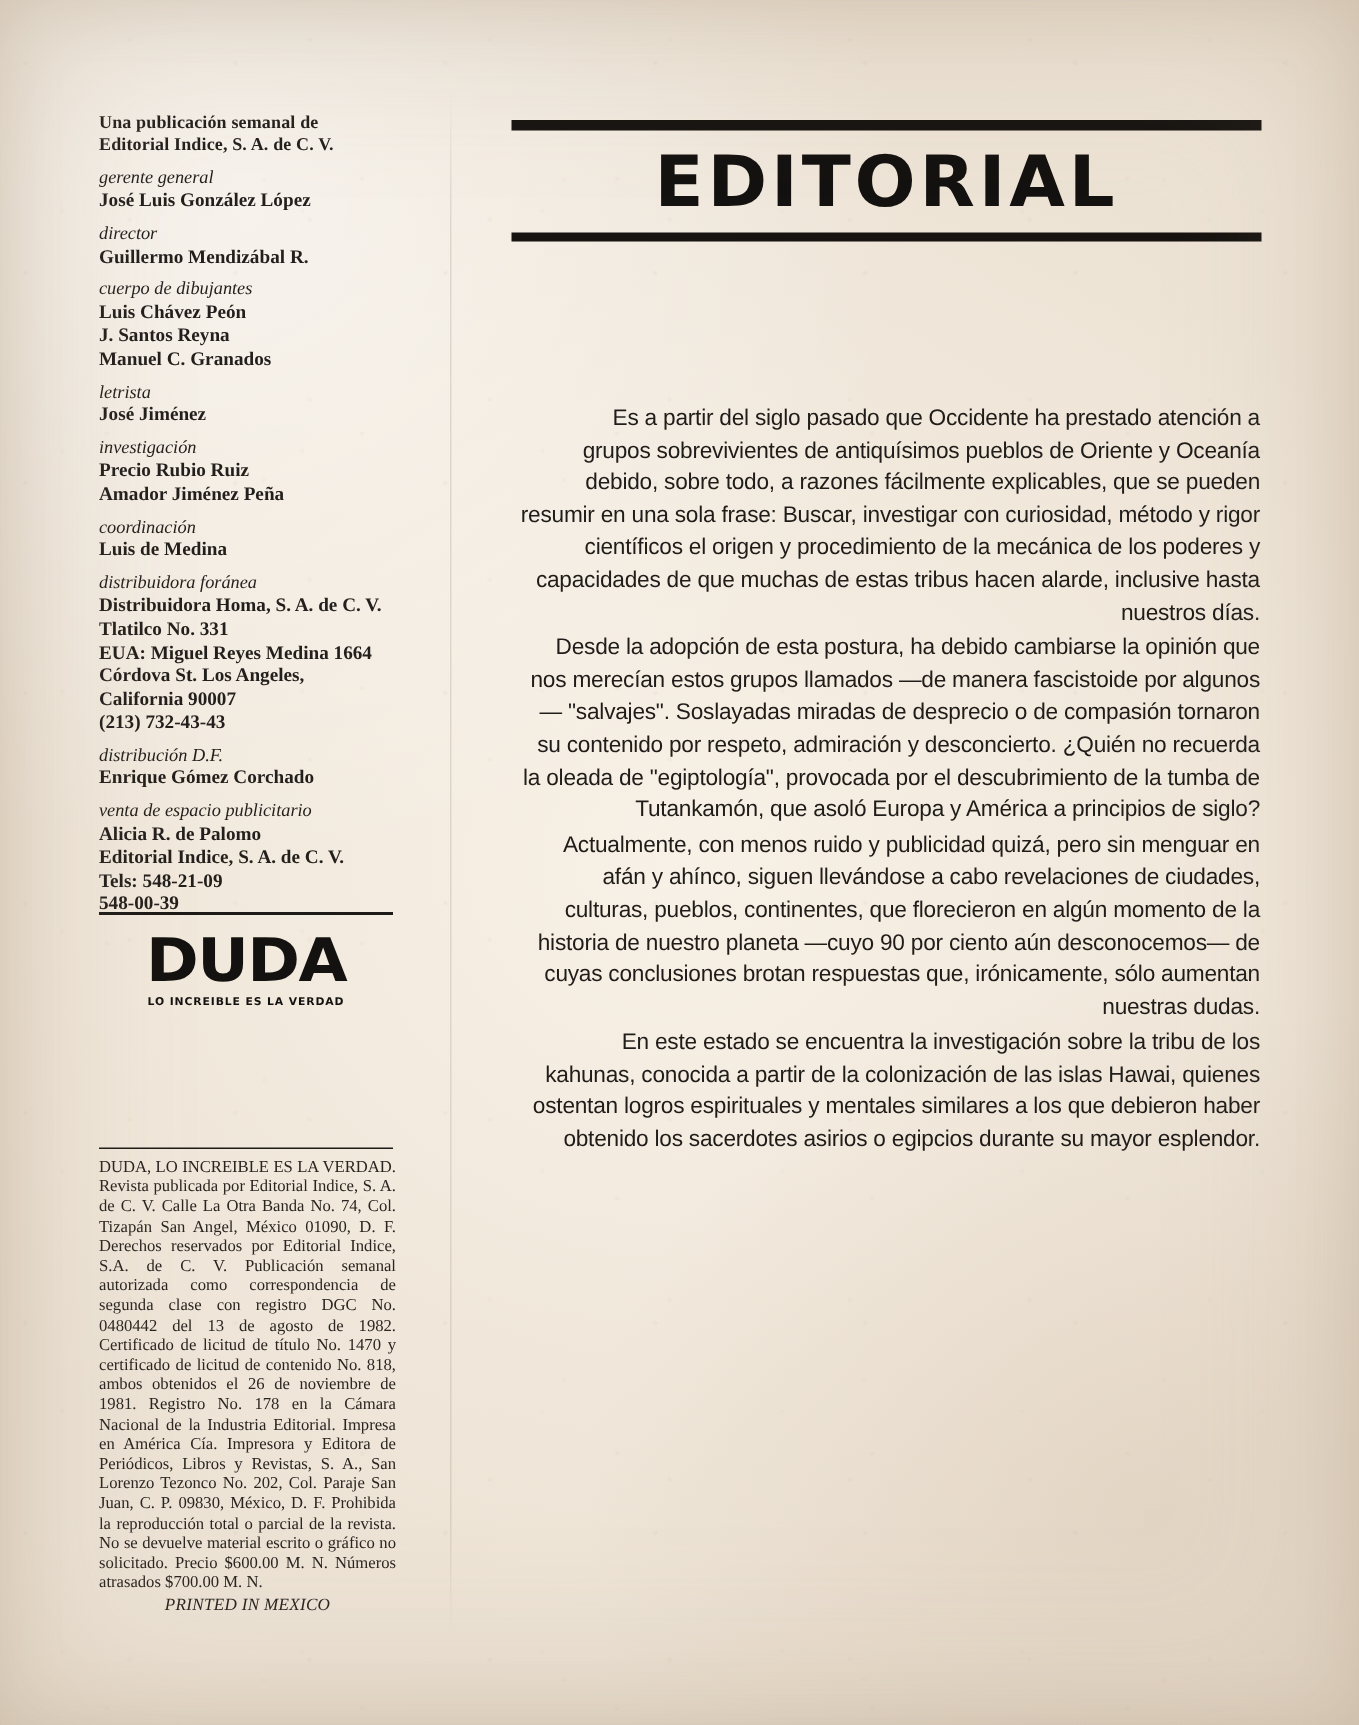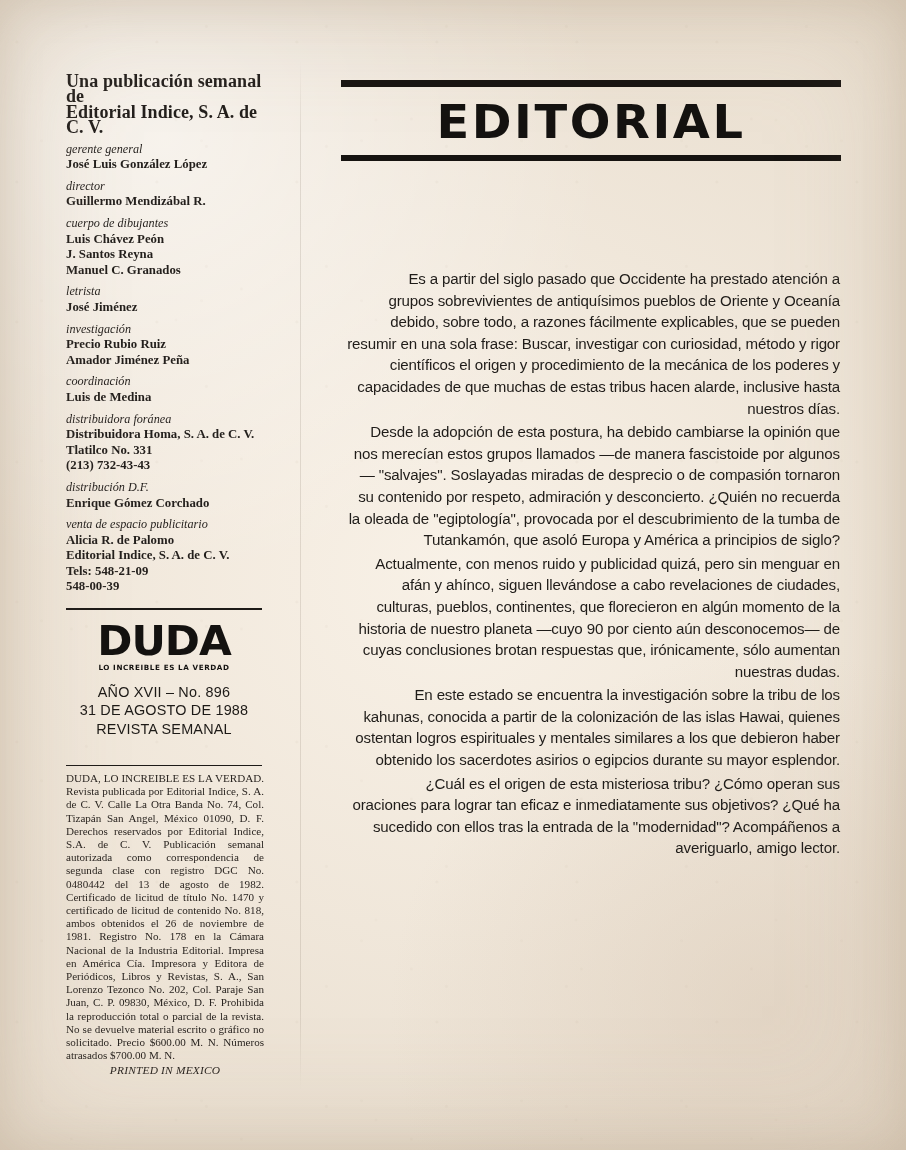--- a/index.html
+++ b/index.html
@@ -47,21 +47,21 @@
   }
 
   
   .masthead {
     position: absolute;
     left: 66px;
     top: 74px;
     width: 196px;
   }
   .mh-line {
-    font-size: 18px;
+    font-size: 12px;
     line-height: 15.4px;
     font-weight: bold;
     letter-spacing: .1px;
   }
   .mh-role {
     font-size: 12.2px;
     line-height: 15.6px;
     font-style: italic;
     font-weight: normal;
     margin-top: 6px;
@@ -229,56 +229,51 @@
   <div class="mh-role">investigación</div>
   <div class="mh-name">Precio Rubio Ruiz</div>
   <div class="mh-name">Amador Jiménez Peña</div>
 
   <div class="mh-role">coordinación</div>
   <div class="mh-name">Luis de Medina</div>
 
   <div class="mh-role">distribuidora foránea</div>
   <div class="mh-name">Distribuidora Homa, S. A. de C. V.</div>
   <div class="mh-name">Tlatilco No. 331</div>
+  <div class="mh-name">EUA: Miguel Reyes Medina 1664 Córdova St. Los Angeles, California 90007</div>
   <div class="mh-name">(213) 732-43-43</div>
 
   <div class="mh-role">distribución D.F.</div>
   <div class="mh-name">Enrique Gómez Corchado</div>
 
   <div class="mh-role">venta de espacio publicitario</div>
   <div class="mh-name">Alicia R. de Palomo</div>
   <div class="mh-name">Editorial Indice, S. A. de C. V.</div>
   <div class="mh-name">Tels: 548-21-09</div>
   <div class="mh-name">          548-00-39</div>
 </div>
 
 <div class="mh-rule"></div>
 
 <div class="duda-block">
   <div class="duda-word">DUDA</div>
   <div class="duda-sub">LO INCREIBLE ES LA VERDAD</div>
-  <div class="duda-meta">
-    <div>AÑO XVII – No. 896</div>
-    <div>31 DE AGOSTO DE 1988</div>
-    <div>REVISTA SEMANAL</div>
-  </div>
 </div>
 
 <div class="mh-rule2"></div>
 
 <div class="legal">
   <span>DUDA, LO INCREIBLE ES LA VERDAD. Revista publicada por Editorial Indice, S. A. de C. V. Calle La Otra Banda No. 74, Col. Tizapán San Angel, México 01090, D. F. Derechos reservados por Editorial Indice, S.A. de C. V. Publicación semanal autorizada como correspondencia de segunda clase con registro DGC No. 0480442 del 13 de agosto de 1982. Certificado de licitud de título No. 1470 y certificado de licitud de contenido No. 818, ambos obtenidos el 26 de noviembre de 1981. Registro No. 178 en la Cámara Nacional de la Industria Editorial. Impresa en América Cía. Impresora y Editora de Periódicos, Libros y Revistas, S. A., San Lorenzo Tezonco No. 202, Col. Paraje San Juan, C. P. 09830, México, D. F. Prohibida la reproducción total o parcial de la revista. No se devuelve material escrito o gráfico no solicitado. Precio $600.00 M. N. Números atrasados $700.00 M. N.</span>
   <div class="legal-printed">PRINTED IN MEXICO</div>
 </div>
 
 <div class="ed-rule-top"></div>
 <div class="ed-title">EDITORIAL</div>
 <div class="ed-rule-bottom"></div>
 
 <div class="article">
   <p>Es a partir del siglo pasado que Occidente ha prestado atención a grupos sobrevivientes de antiquísimos pueblos de Oriente y Oceanía debido, sobre todo, a razones fácilmente explicables, que se pueden resumir en una sola frase: Buscar, investigar con curiosidad, método y rigor científicos el origen y procedimiento de la mecánica de los poderes y capacidades de que muchas de estas tribus hacen alarde, inclusive hasta nuestros días.</p>
   <p>Desde la adopción de esta postura, ha debido cambiarse la opinión que nos merecían estos grupos llamados —de manera fascistoide por algunos— "salvajes". Soslayadas miradas de desprecio o de compasión tornaron su contenido por respeto, admiración y desconcierto. ¿Quién no recuerda la oleada de "egiptología", provocada por el descubrimiento de la tumba de Tutankamón, que asoló Europa y América a principios de siglo?</p>
   <p>Actualmente, con menos ruido y publicidad quizá, pero sin menguar en afán y ahínco, siguen llevándose a cabo revelaciones de ciudades, culturas, pueblos, continentes, que florecieron en algún momento de la historia de nuestro planeta —cuyo 90 por ciento aún desconocemos— de cuyas conclusiones brotan respuestas que, irónicamente, sólo aumentan nuestras dudas.</p>
   <p>En este estado se encuentra la investigación sobre la tribu de los kahunas, conocida a partir de la colonización de las islas Hawai, quienes ostentan logros espirituales y mentales similares a los que debieron haber obtenido los sacerdotes asirios o egipcios durante su mayor esplendor.</p>
-  <p>¿Cuál es el origen de esta misteriosa tribu? ¿Cómo operan sus oraciones para lograr tan eficaz e inmediatamente sus objetivos? ¿Qué ha sucedido con ellos tras la entrada de la "modernidad"? Acompáñenos a averiguarlo, amigo lector.</p>
 </div>
 
 <div class="vignette"></div>
 
 </body></html>

